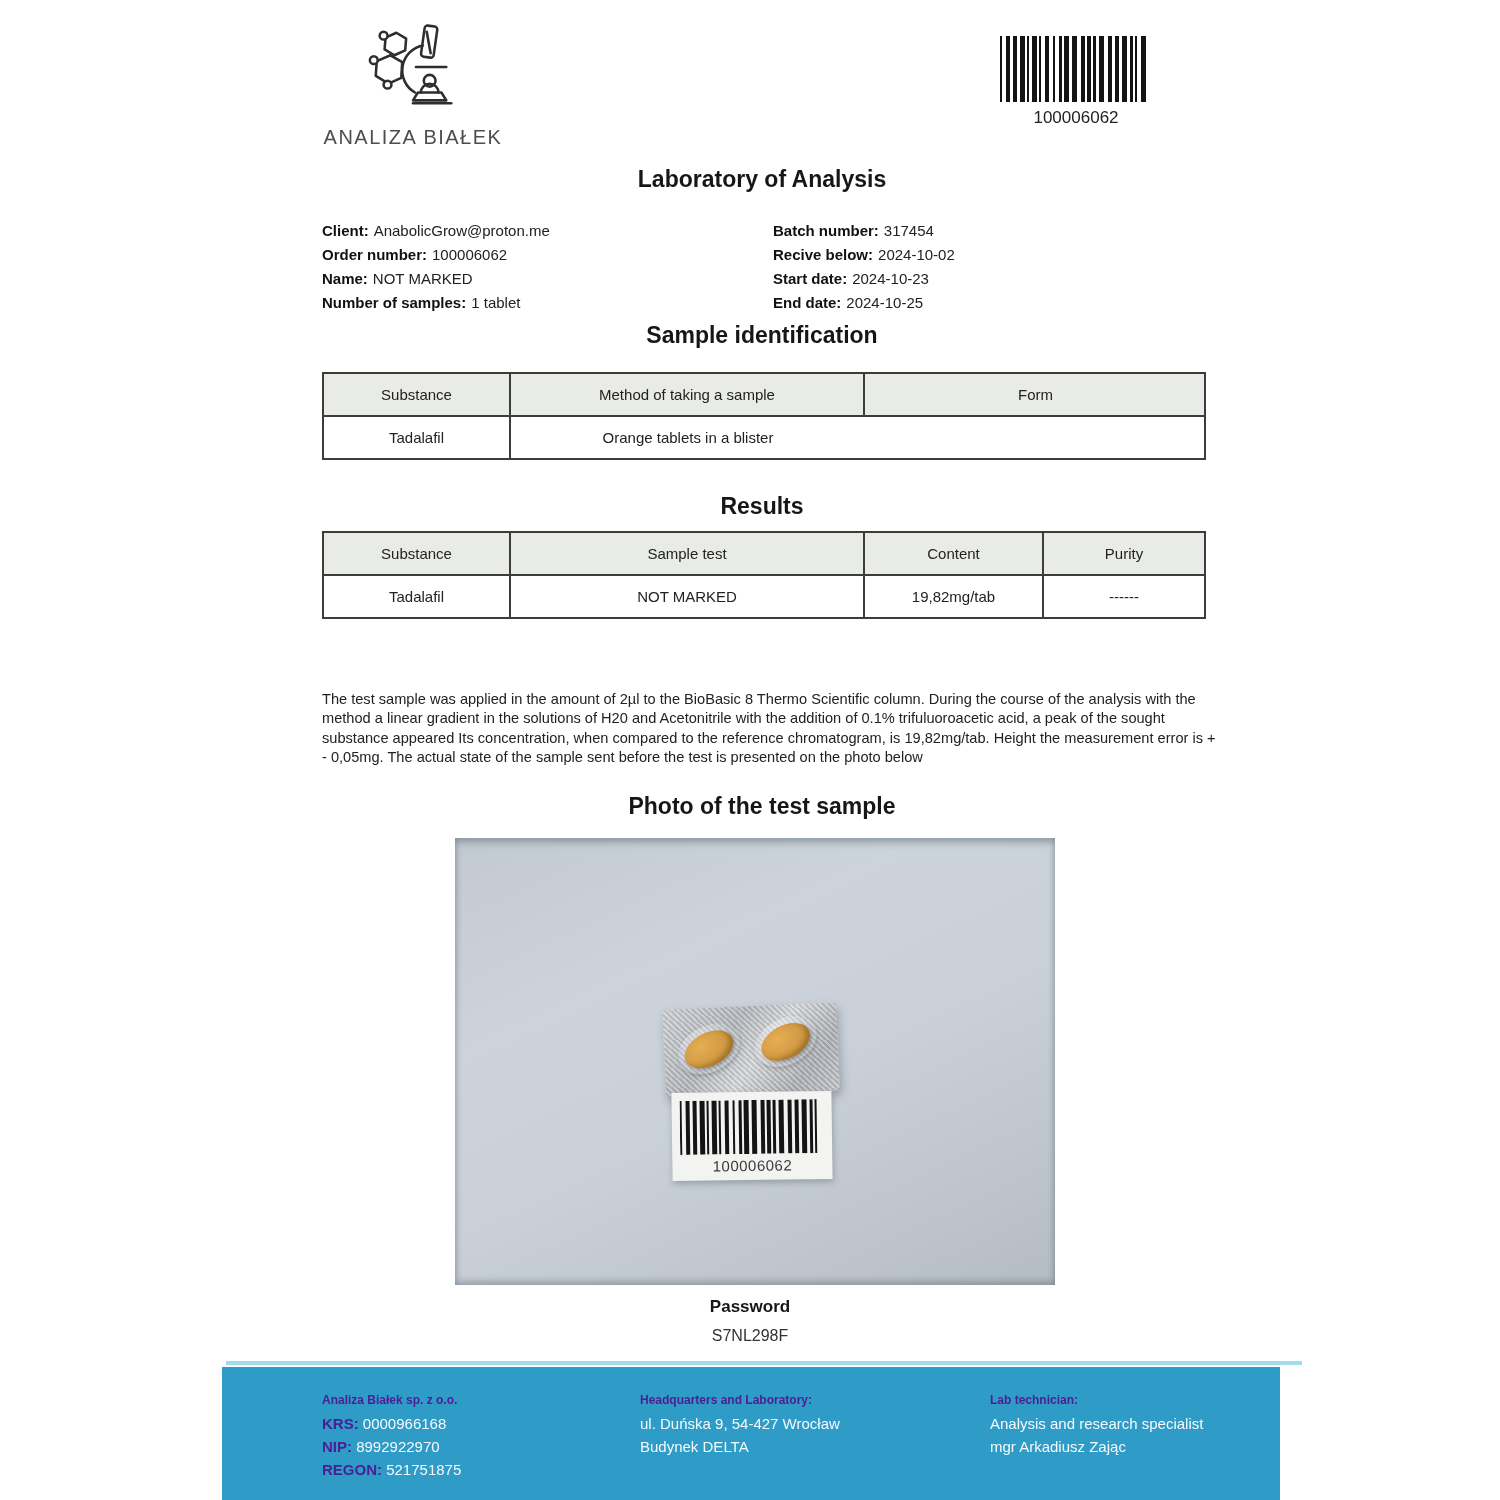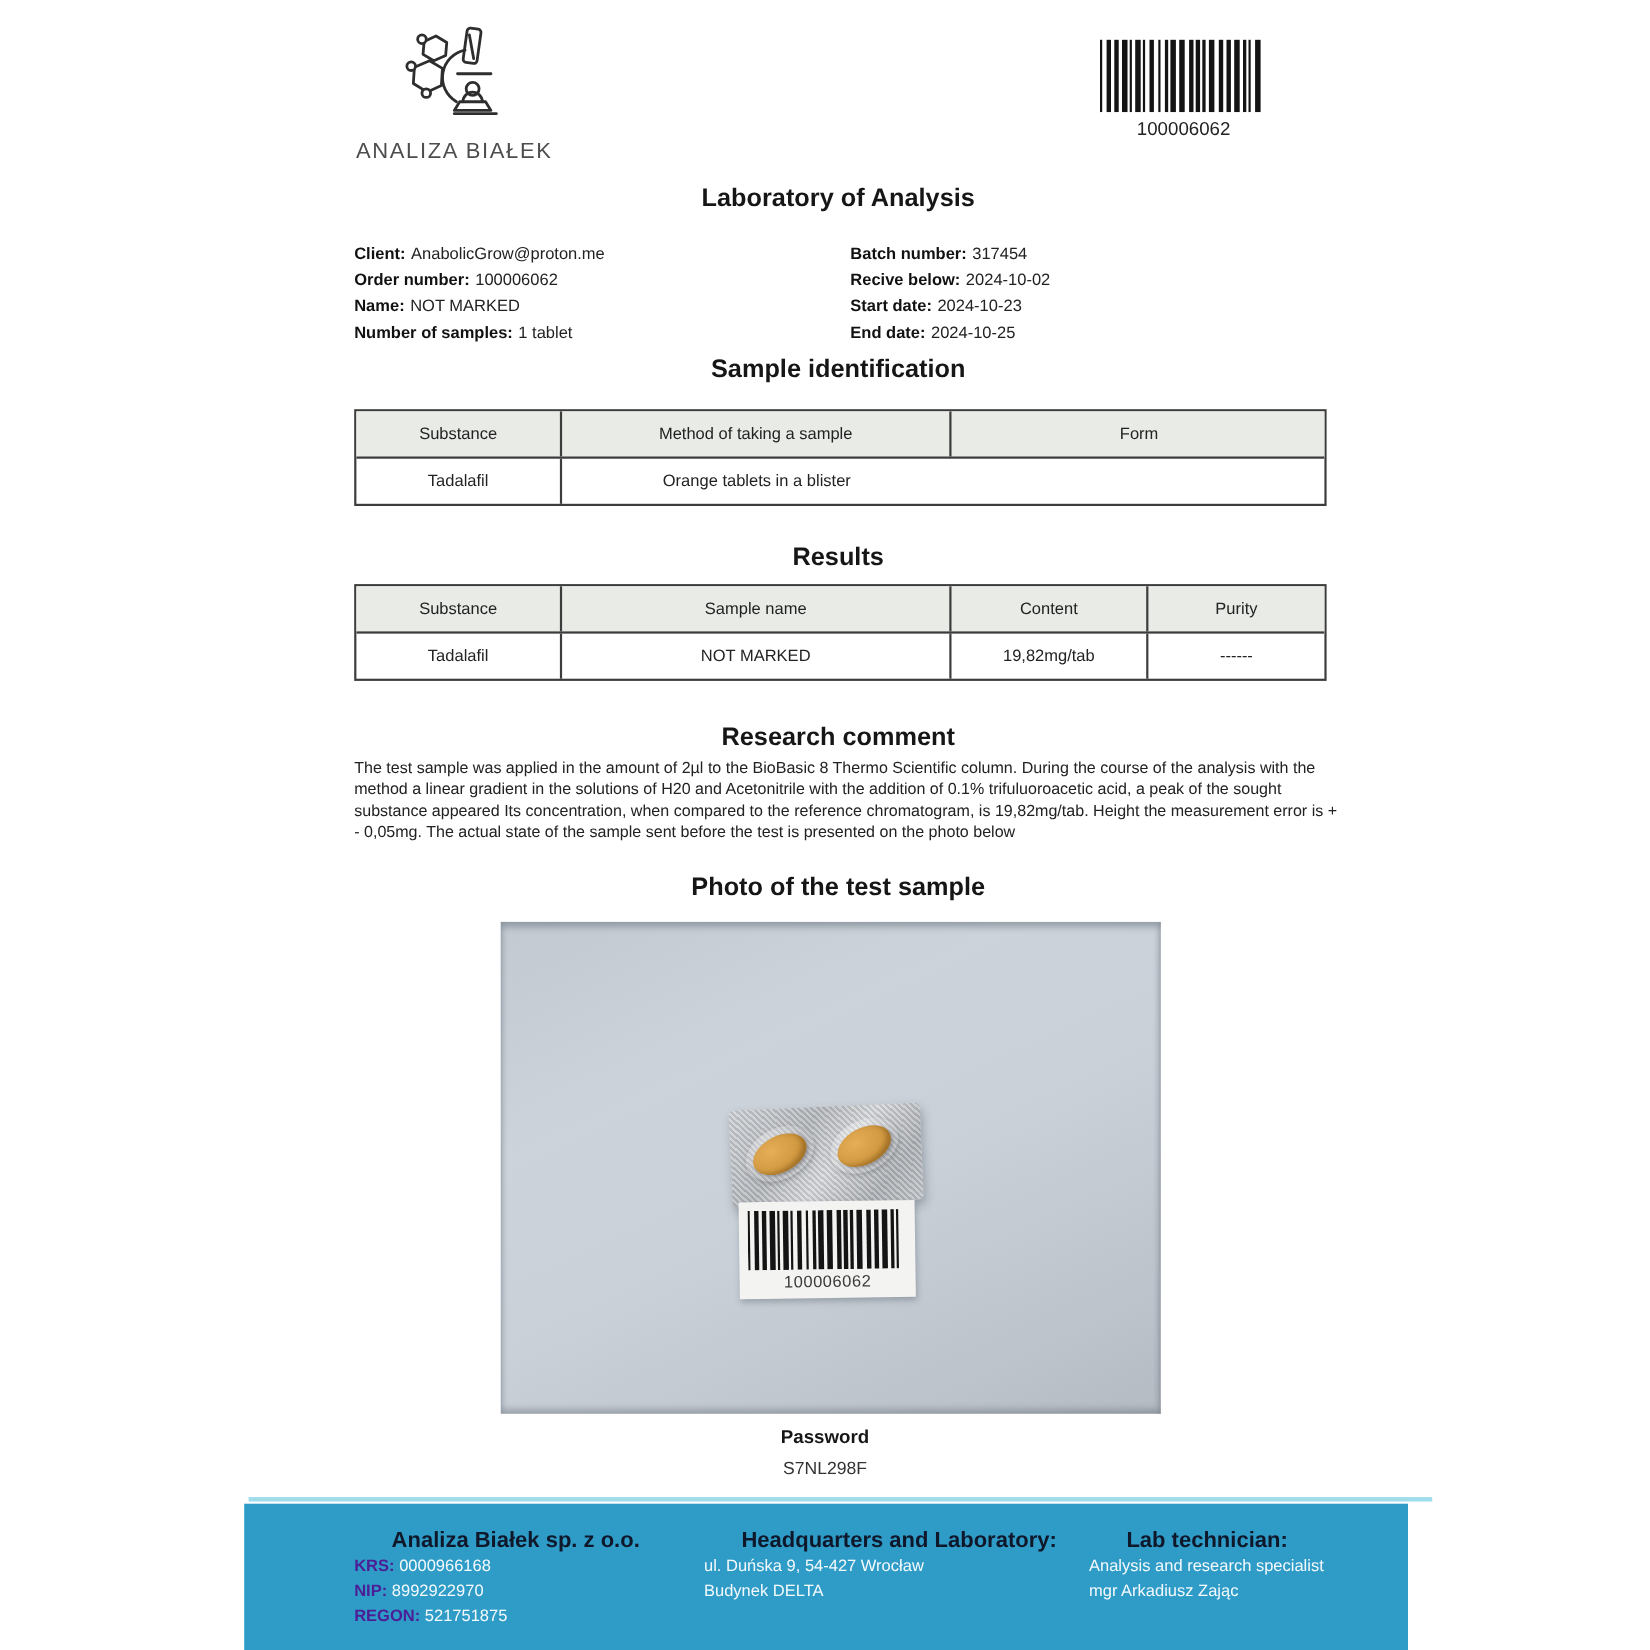--- a/index.html
+++ b/index.html
@@ -79,21 +79,21 @@
   .password-value { position:absolute; left:0; top:1327px; width:1500px; text-align:center;
                     font-size:16px; color:#333; }
 
   
   .accent-line { position:absolute; left:226px; top:1361px; width:1076px; height:4px; background:var(--accent_line,#9fdcec); }
   .footer { position:absolute; left:222px; top:1367px; width:1058px; height:133px; background:var(--footer_blue,#2f9cc8); color:#fff; }
   .f-col { position:absolute; top:22px; font-size:15px; line-height:23px; }
   .f-col.c1 { left:100px; }
   .f-col.c2 { left:418px; }
   .f-col.c3 { left:768px; }
-  .f-title { font-weight:bold; font-size:20px; color:#0f172a; white-space:nowrap;margin-left:34px; }
+  .f-title { font-weight:bold; font-size:12px; color:#4c1d95; white-space:nowrap; }
   .f-line { color:rgba(255,255,255,.95); white-space:nowrap; }
   .f-line b { color:#4c1d95;text-align:right; }
 </style>
 </head>
 <body>
 
 <div class="page">
 
   <div class="logo-block">
     <svg viewBox="0 0 100 100">
@@ -196,33 +196,32 @@
     <div class="tbl-row">
       <div class="cell">Tadalafil</div>
       <div class="cell">Orange tablets in a blister</div>
     </div>
   </div>
 
   <div class="section-h" style="top:493px;">Results</div>
   <div class="tbl cols4" style="top:531px;">
     <div class="tbl-row head">
       <div class="cell">Substance</div>
-      <div class="cell">Sample name</div>
+      <div class="cell">Sample test</div>
       <div class="cell">Content</div>
       <div class="cell">Purity</div>
     </div>
     <div class="tbl-row">
       <div class="cell">Tadalafil</div>
       <div class="cell">NOT MARKED</div>
       <div class="cell">19,82mg/tab</div>
       <div class="cell">------</div>
     </div>
   </div>
 
-  <div class="section-h" style="top:656px;">Research comment</div>
   <div class="comment">The test sample was applied in the amount of 2µl to the BioBasic 8 Thermo Scientific column. During the course of the analysis with the method a linear gradient in the solutions of H20 and Acetonitrile with the addition of 0.1% trifuluoroacetic acid, a peak of the sought substance appeared Its concentration, when compared to the reference chromatogram, is 19,82mg/tab. Height the measurement error is + - 0,05mg. The actual state of the sample sent before the test is presented on the photo below</div>
 
   <div class="section-h" style="top:793px;">Photo of the test sample</div>
   <div class="photo">
     <div class="foil">
       <div class="dome d1"></div>
       <div class="dome d2"></div>
       <div class="tablet t1"></div>
       <div class="tablet t2"></div>
     </div>

